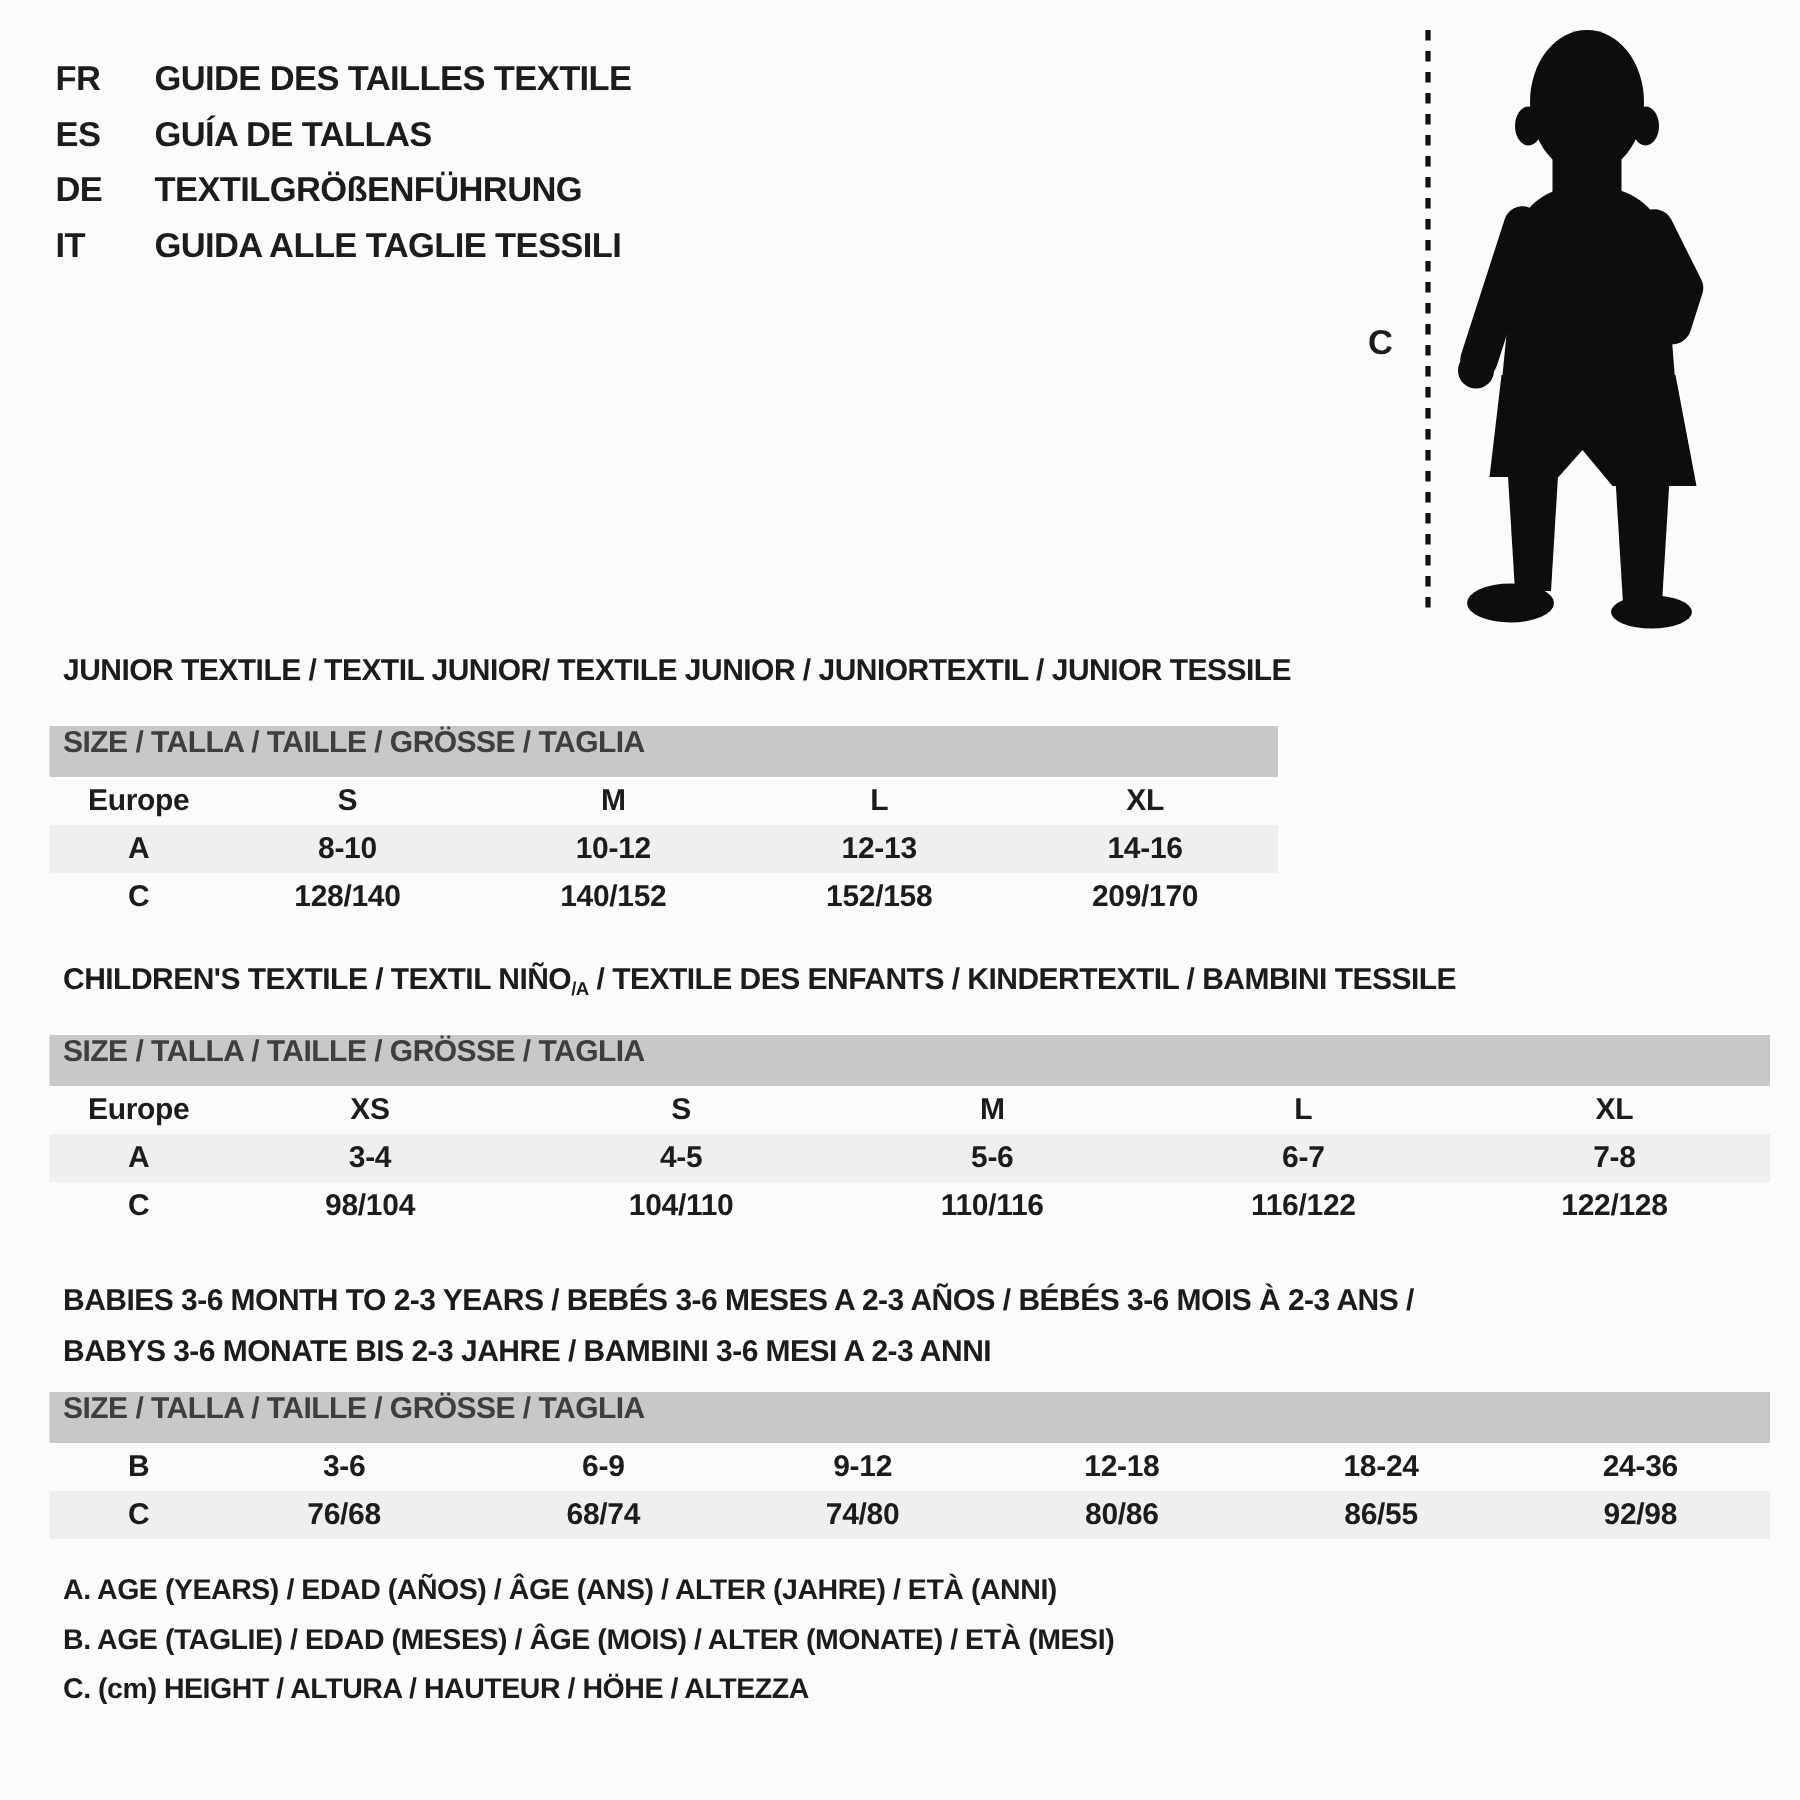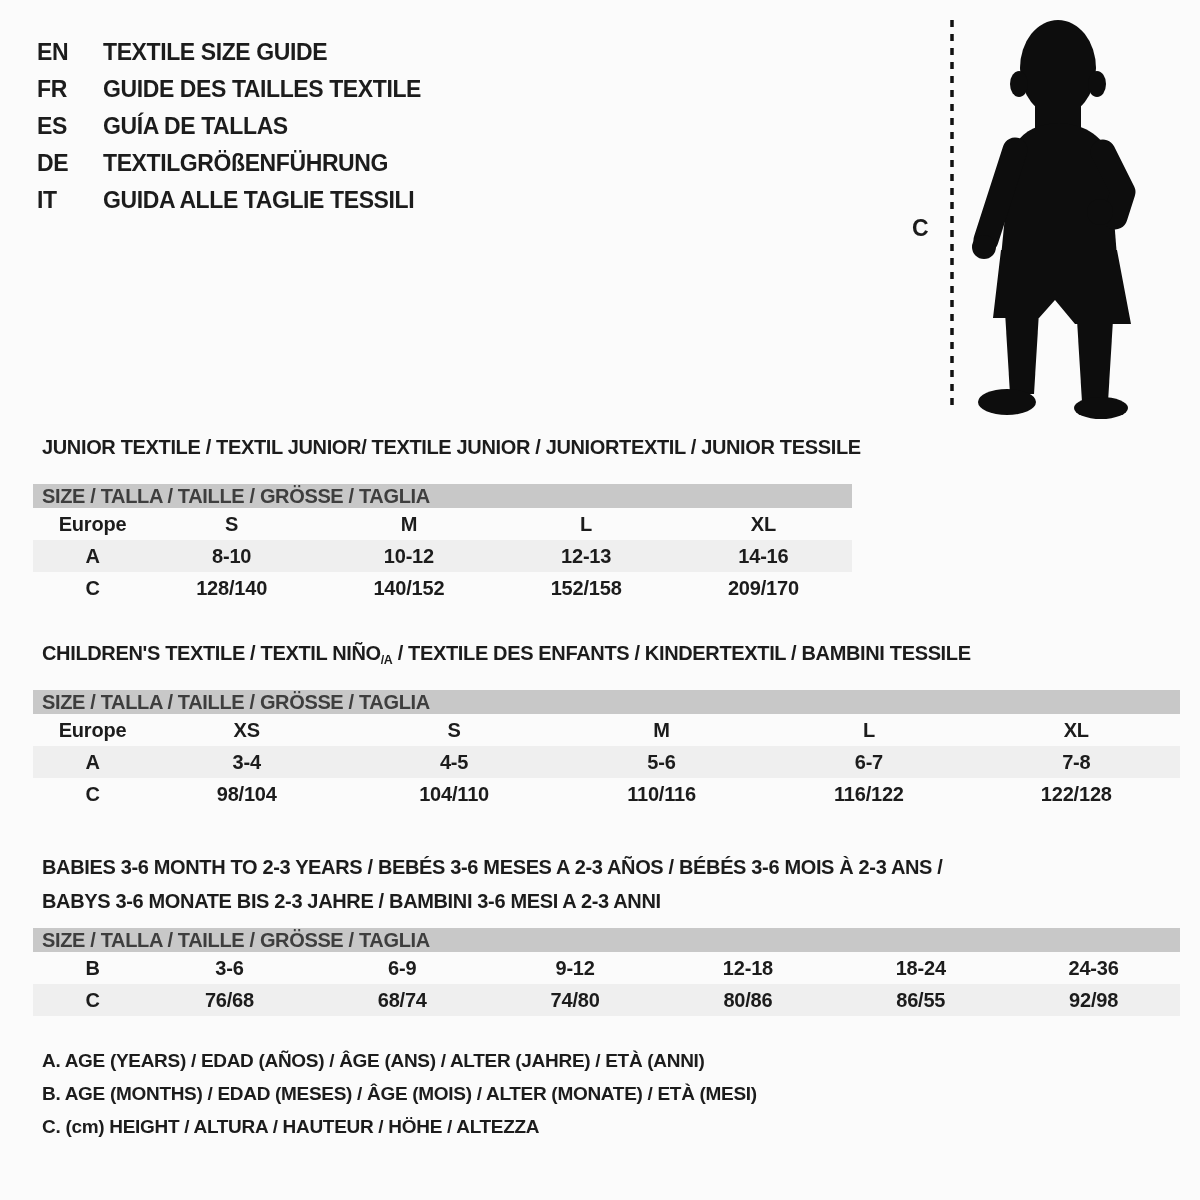--- a/index.html
+++ b/index.html
@@ -23,22 +23,22 @@
     font-size:23px;letter-spacing:-0.4px;
   }
   
   .sec-title{
     position:absolute;left:42px;
     font-size:20px;letter-spacing:-0.35px;white-space:nowrap;
   }
   .sub{font-size:0.62em;position:relative;top:4px;}
   .tbl{position:absolute;left:33px;}
   .thead{
-    height:24px;background:#c8c8c8;color:#3e3e3e;
-    display:flex;align-items:center;padding-left:9px;
+    height:34px;background:#c8c8c8;color:#3e3e3e;
+    display:flex;padding-left:9px;
     font-size:20px;letter-spacing:-0.35px;
   }
   .trow{
     display:grid;height:32px;align-items:center;
     font-size:20px;letter-spacing:-0.2px;
   }
   .trow.stripe{background:#efefef;}
   .cols4{grid-template-columns:110px repeat(4,1fr);}
   .cols5{grid-template-columns:110px repeat(5,1fr);}
   .cols6{grid-template-columns:110px repeat(6,1fr);}
@@ -50,24 +50,20 @@
   .legend{position:absolute;left:42px;top:1044px;}
   .legend-line{line-height:33px;font-size:19px;letter-spacing:-0.3px;white-space:nowrap;}
 </style>
 </head>
 <body>
 
 <div class="page">
 
   <div class="lang-list">
     <div class="lang-row">
-      <span class="lang-code">EN</span>
-      <span class="lang-label">TEXTILE SIZE GUIDE</span>
-    </div>
-    <div class="lang-row">
       <span class="lang-code">FR</span>
       <span class="lang-label">GUIDE DES TAILLES TEXTILE</span>
     </div>
     <div class="lang-row">
       <span class="lang-code">ES</span>
       <span class="lang-label">GUÍA DE TALLAS</span>
     </div>
     <div class="lang-row">
       <span class="lang-code">DE</span>
       <span class="lang-label">TEXTILGRÖßENFÜHRUNG</span>
@@ -192,17 +188,17 @@
       <span class="val">68/74</span>
       <span class="val">74/80</span>
       <span class="val">80/86</span>
       <span class="val">86/55</span>
       <span class="val">92/98</span>
     </div>
   </div>
 
   <div class="legend">
     <div class="legend-line">A. AGE (YEARS) / EDAD (AÑOS) / ÂGE (ANS) / ALTER (JAHRE) / ETÀ (ANNI)</div>
-    <div class="legend-line">B. AGE (MONTHS) / EDAD (MESES) / ÂGE (MOIS) / ALTER (MONATE) / ETÀ (MESI)</div>
+    <div class="legend-line">B. AGE (TAGLIE) / EDAD (MESES) / ÂGE (MOIS) / ALTER (MONATE) / ETÀ (MESI)</div>
     <div class="legend-line">C. (cm) HEIGHT / ALTURA / HAUTEUR / HÖHE / ALTEZZA</div>
   </div>
 
 </div>
 
 </body></html>

